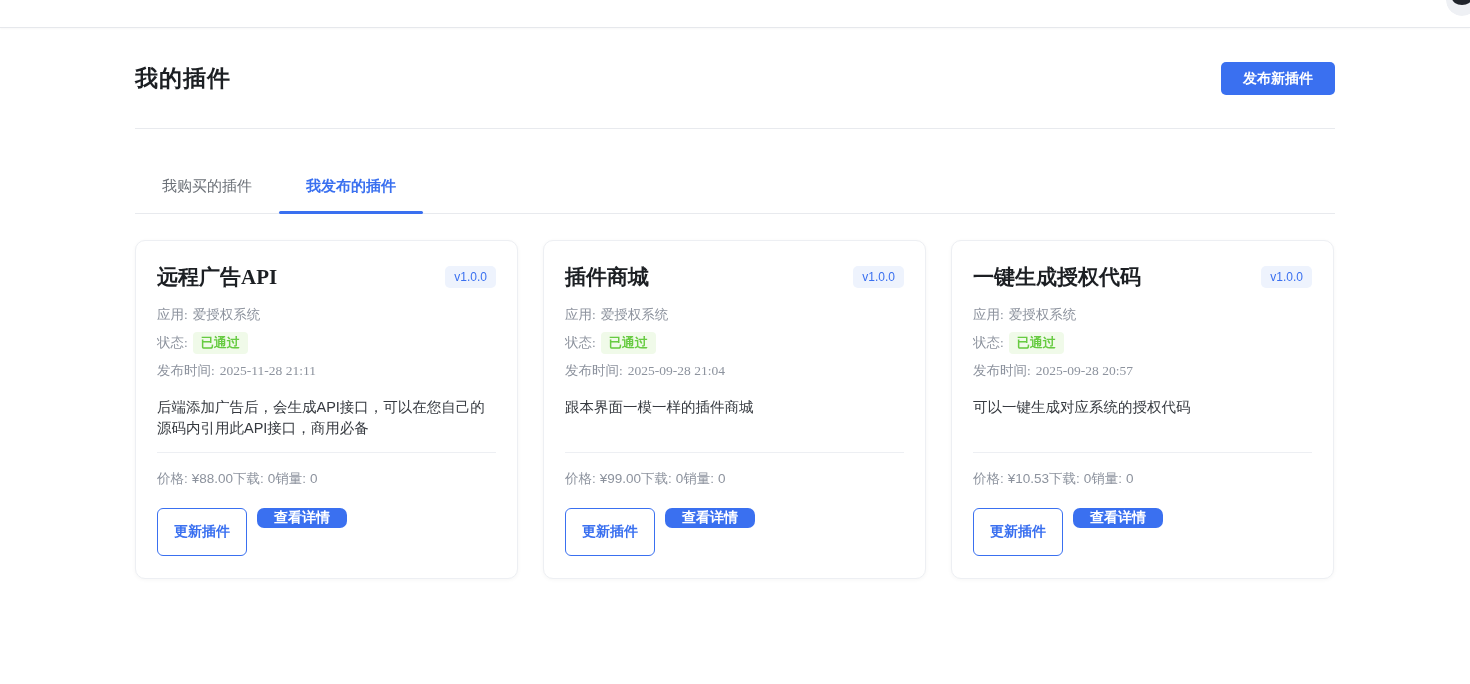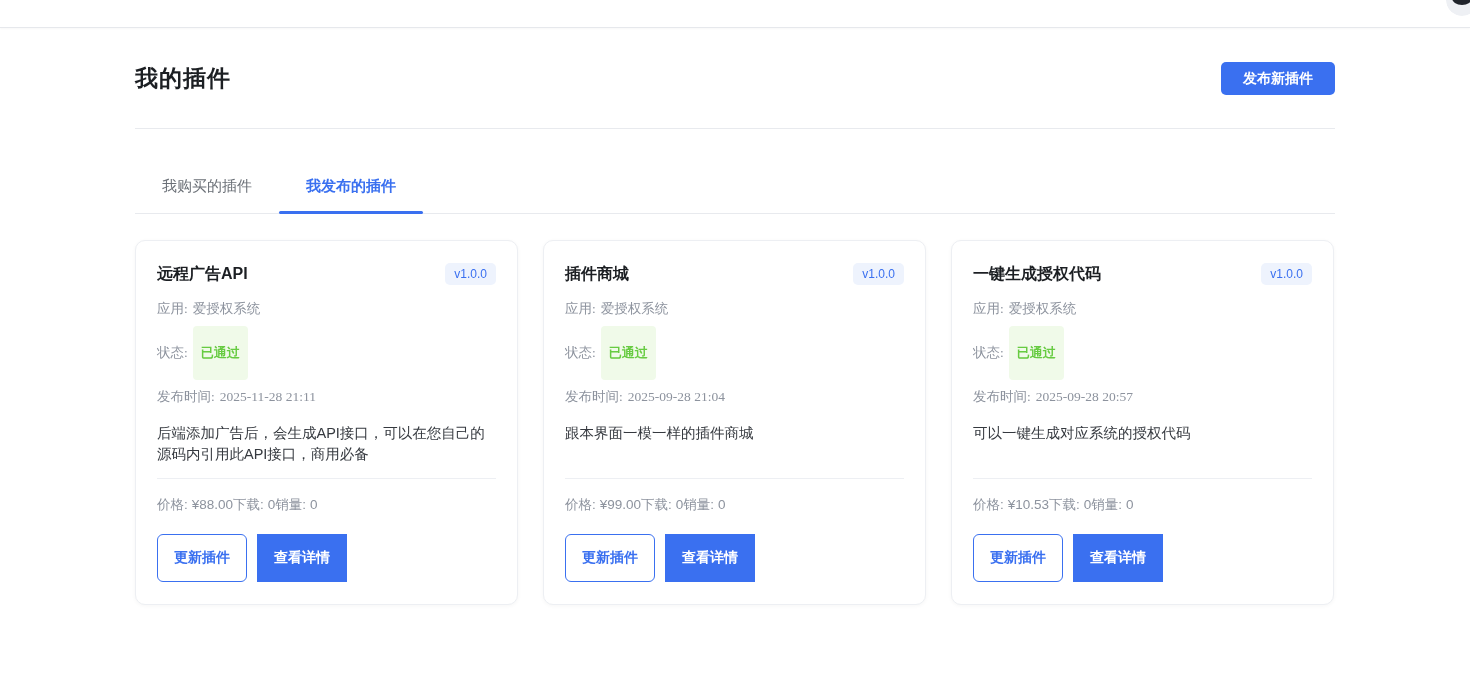--- a/index.html
+++ b/index.html
@@ -60,52 +60,52 @@
   .cards{
     display:flex;gap:25px;margin-top:26px;
   }
   .card{
     width:383px;background:#fff;border:1px solid var(--card-border);
     border-radius:10px;padding:22px 21px;box-shadow:0 1px 4px rgba(0,0,0,0.04);
   }
   .card-head{
     display:flex;align-items:center;justify-content:space-between;margin-bottom:16px;
   }
-  .plugin-name{font-size:16px;font-weight:bold;color:var(--text-dark);}
+  .plugin-name{font-size:21px;font-weight:bold;color:var(--text-dark);font-family:Liberation Serif, serif;}
   .version-badge{
     background:var(--primary-badge-bg);color:var(--primary);
     font-size:12px;padding:4px 9px;border-radius:5px;
   }
   .meta-line{
     font-size:13.5px;color:var(--text-gray);line-height:16px;margin-bottom:9px;
     display:flex;align-items:center;font-family:Liberation Serif, serif;
   }
   .meta-line .lbl{margin-right:5px;}
   .status-badge{
     background:var(--success-bg);color:var(--success);font-weight:bold;
-    font-size:13px;padding:19px 8px;border-radius:4px;
+    font-size:13px;padding:3px 8px;border-radius:4px;
   }
   .desc{
     font-size:14.5px;color:var(--text-desc);line-height:21px;
     margin-top:18px;height:43px;overflow:hidden;
   }
   .card-divider{height:1px;background:var(--card-border);margin-top:12px;}
   .stats{
     display:flex;margin-top:17px;font-size:13.5px;color:var(--text-gray);
   }
   .stat .lbl{margin-right:4px;}
   .card-actions{display:flex;gap:10px;margin-top:20px;}
   .btn-outline{
     background:#fff;color:var(--primary);border:1px solid var(--primary);
     border-radius:6px;font-size:14px;font-weight:bold;height:48px;padding:0 16px;
     cursor:pointer;font-family:inherit;
   }
   .btn-solid{
     background:var(--primary);color:#fff;border:none;
-    border-radius:0;font-size:14px;font-weight:bold;height:48px;padding:0 17px;
+    border-radius:7px;font-size:14px;font-weight:bold;height:20px;padding:0 17px;
     cursor:pointer;font-family:inherit;
   }
 </style>
 </head>
 <body>
 
 <div class="topbar"></div>
 <div class="avatar">
   <svg width="32" height="32" viewBox="0 0 32 32">
     <circle cx="16" cy="16" r="16" fill="#eef0f4"></circle>

